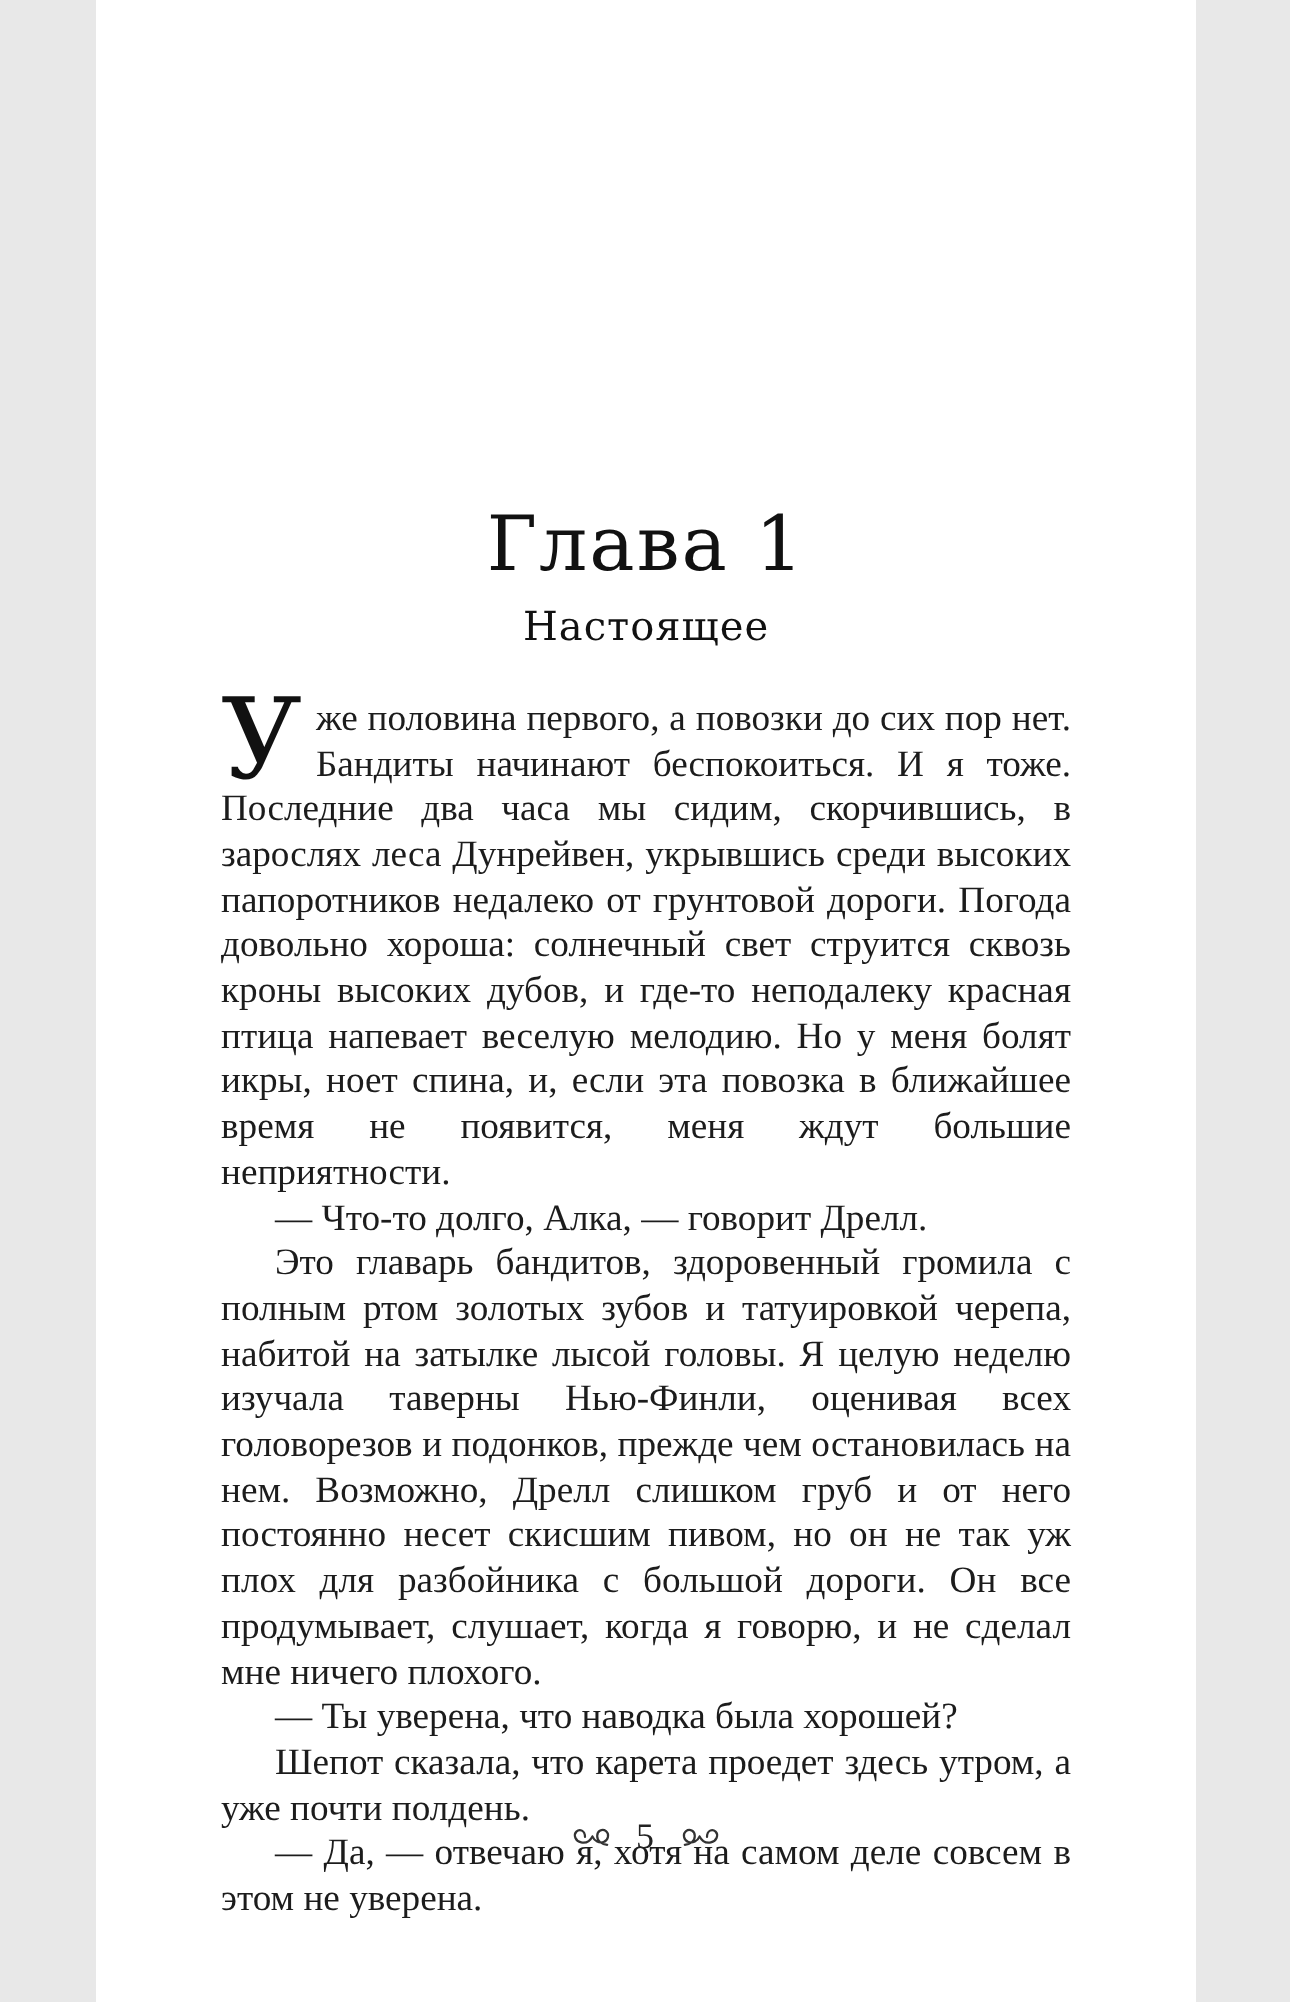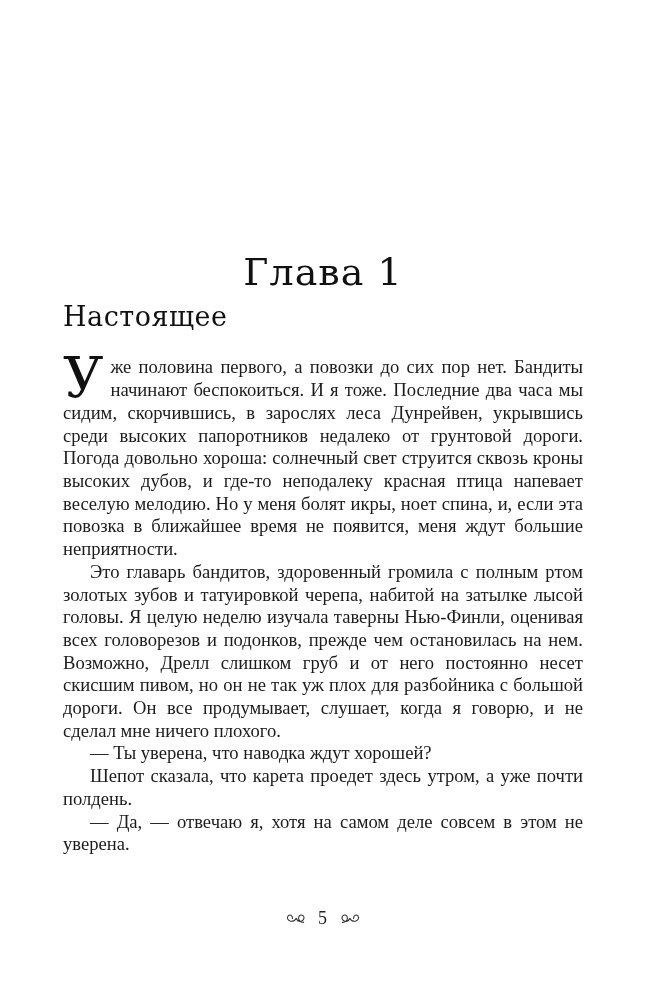--- a/index.html
+++ b/index.html
@@ -2,21 +2,21 @@
 <html lang="ru"><head>
 <meta charset="utf-8">
 <style>
   html, body {
     margin: 0;
     padding: 0;
     background: #e8e8e8;
   }
   .page {
     position: relative;
-    width: 645px;
+    width: 550px;
     height: 1001px;
     margin: 0 auto;
     background: #ffffff;
     color: #1c1c1c;
     font-family: "Liberation Serif", serif;
     overflow: hidden;
   }
   .content {
     position: absolute;
     left: 63px;
@@ -30,23 +30,23 @@
     font-family: "DejaVu Serif", serif;
     font-size: 38px;
     font-weight: 500;
     letter-spacing: 1px;
     line-height: 1.1;
     color: #111;
   }
   .chapter-subtitle {
     margin: 0;
     padding-top: 8px;
-    text-align: left;
+    text-align: center;
     font-family: "DejaVu Serif", serif;
-    font-size: 27px;
+    font-size: 20px;
     font-weight: 500;
     letter-spacing: 0.5px;
     line-height: 1.1;
     color: #111;
   }
   .body-text {
     margin-top: 25px;
     font-size: 18.6px;
     line-height: 22.7px;
     text-align: justify;
@@ -99,24 +99,25 @@
 <div class="page">
   <div class="content">
 
     <h1 class="chapter-title">Глава 1</h1>
 
     <h2 class="chapter-subtitle">Настоящее</h2>
 
     <div class="body-text">
       <p class="first"><span class="dropcap">У</span><span>же половина первого, а повозки до сих пор нет. Бандиты начинают беспокоиться. И я тоже. Последние два часа мы сидим, скорчившись, в зарослях леса Дунрейвен, укрывшись среди высоких папоротников недалеко от грунтовой дороги. Погода довольно хороша: солнечный свет струится сквозь кроны высоких дубов, и где-то неподалеку красная птица напевает веселую мелодию. Но у меня болят икры, ноет спина, и, если эта повозка в ближайшее время не появится, меня ждут большие неприятности.</span></p>
 
+      <p>— Что-то долго, Алка, — говорит Дрелл.</p>
 
       <p>Это главарь бандитов, здоровенный громила с полным ртом золотых зубов и татуировкой черепа, набитой на затылке лысой головы. Я целую неделю изучала таверны Нью-Финли, оценивая всех головорезов и подонков, прежде чем остановилась на нем. Возможно, Дрелл слишком груб и от него постоянно несет скисшим пивом, но он не так уж плох для разбойника с большой дороги. Он все продумывает, слушает, когда я говорю, и не сделал мне ничего плохого.</p>
 
-      <p>— Ты уверена, что наводка ждут хорошей?</p>
+      <p>— Ты уверена, что наводка была хорошей?</p>
 
       <p>Шепот сказала, что карета проедет здесь утром, а уже почти полдень.</p>
 
       <p>— Да, — отвечаю я, хотя на самом деле совсем в этом не уверена.</p>
     </div>
   </div>
 
   <div class="footer">
     <span class="orn">
       <svg width="20" height="13" viewBox="0 0 20 13">

